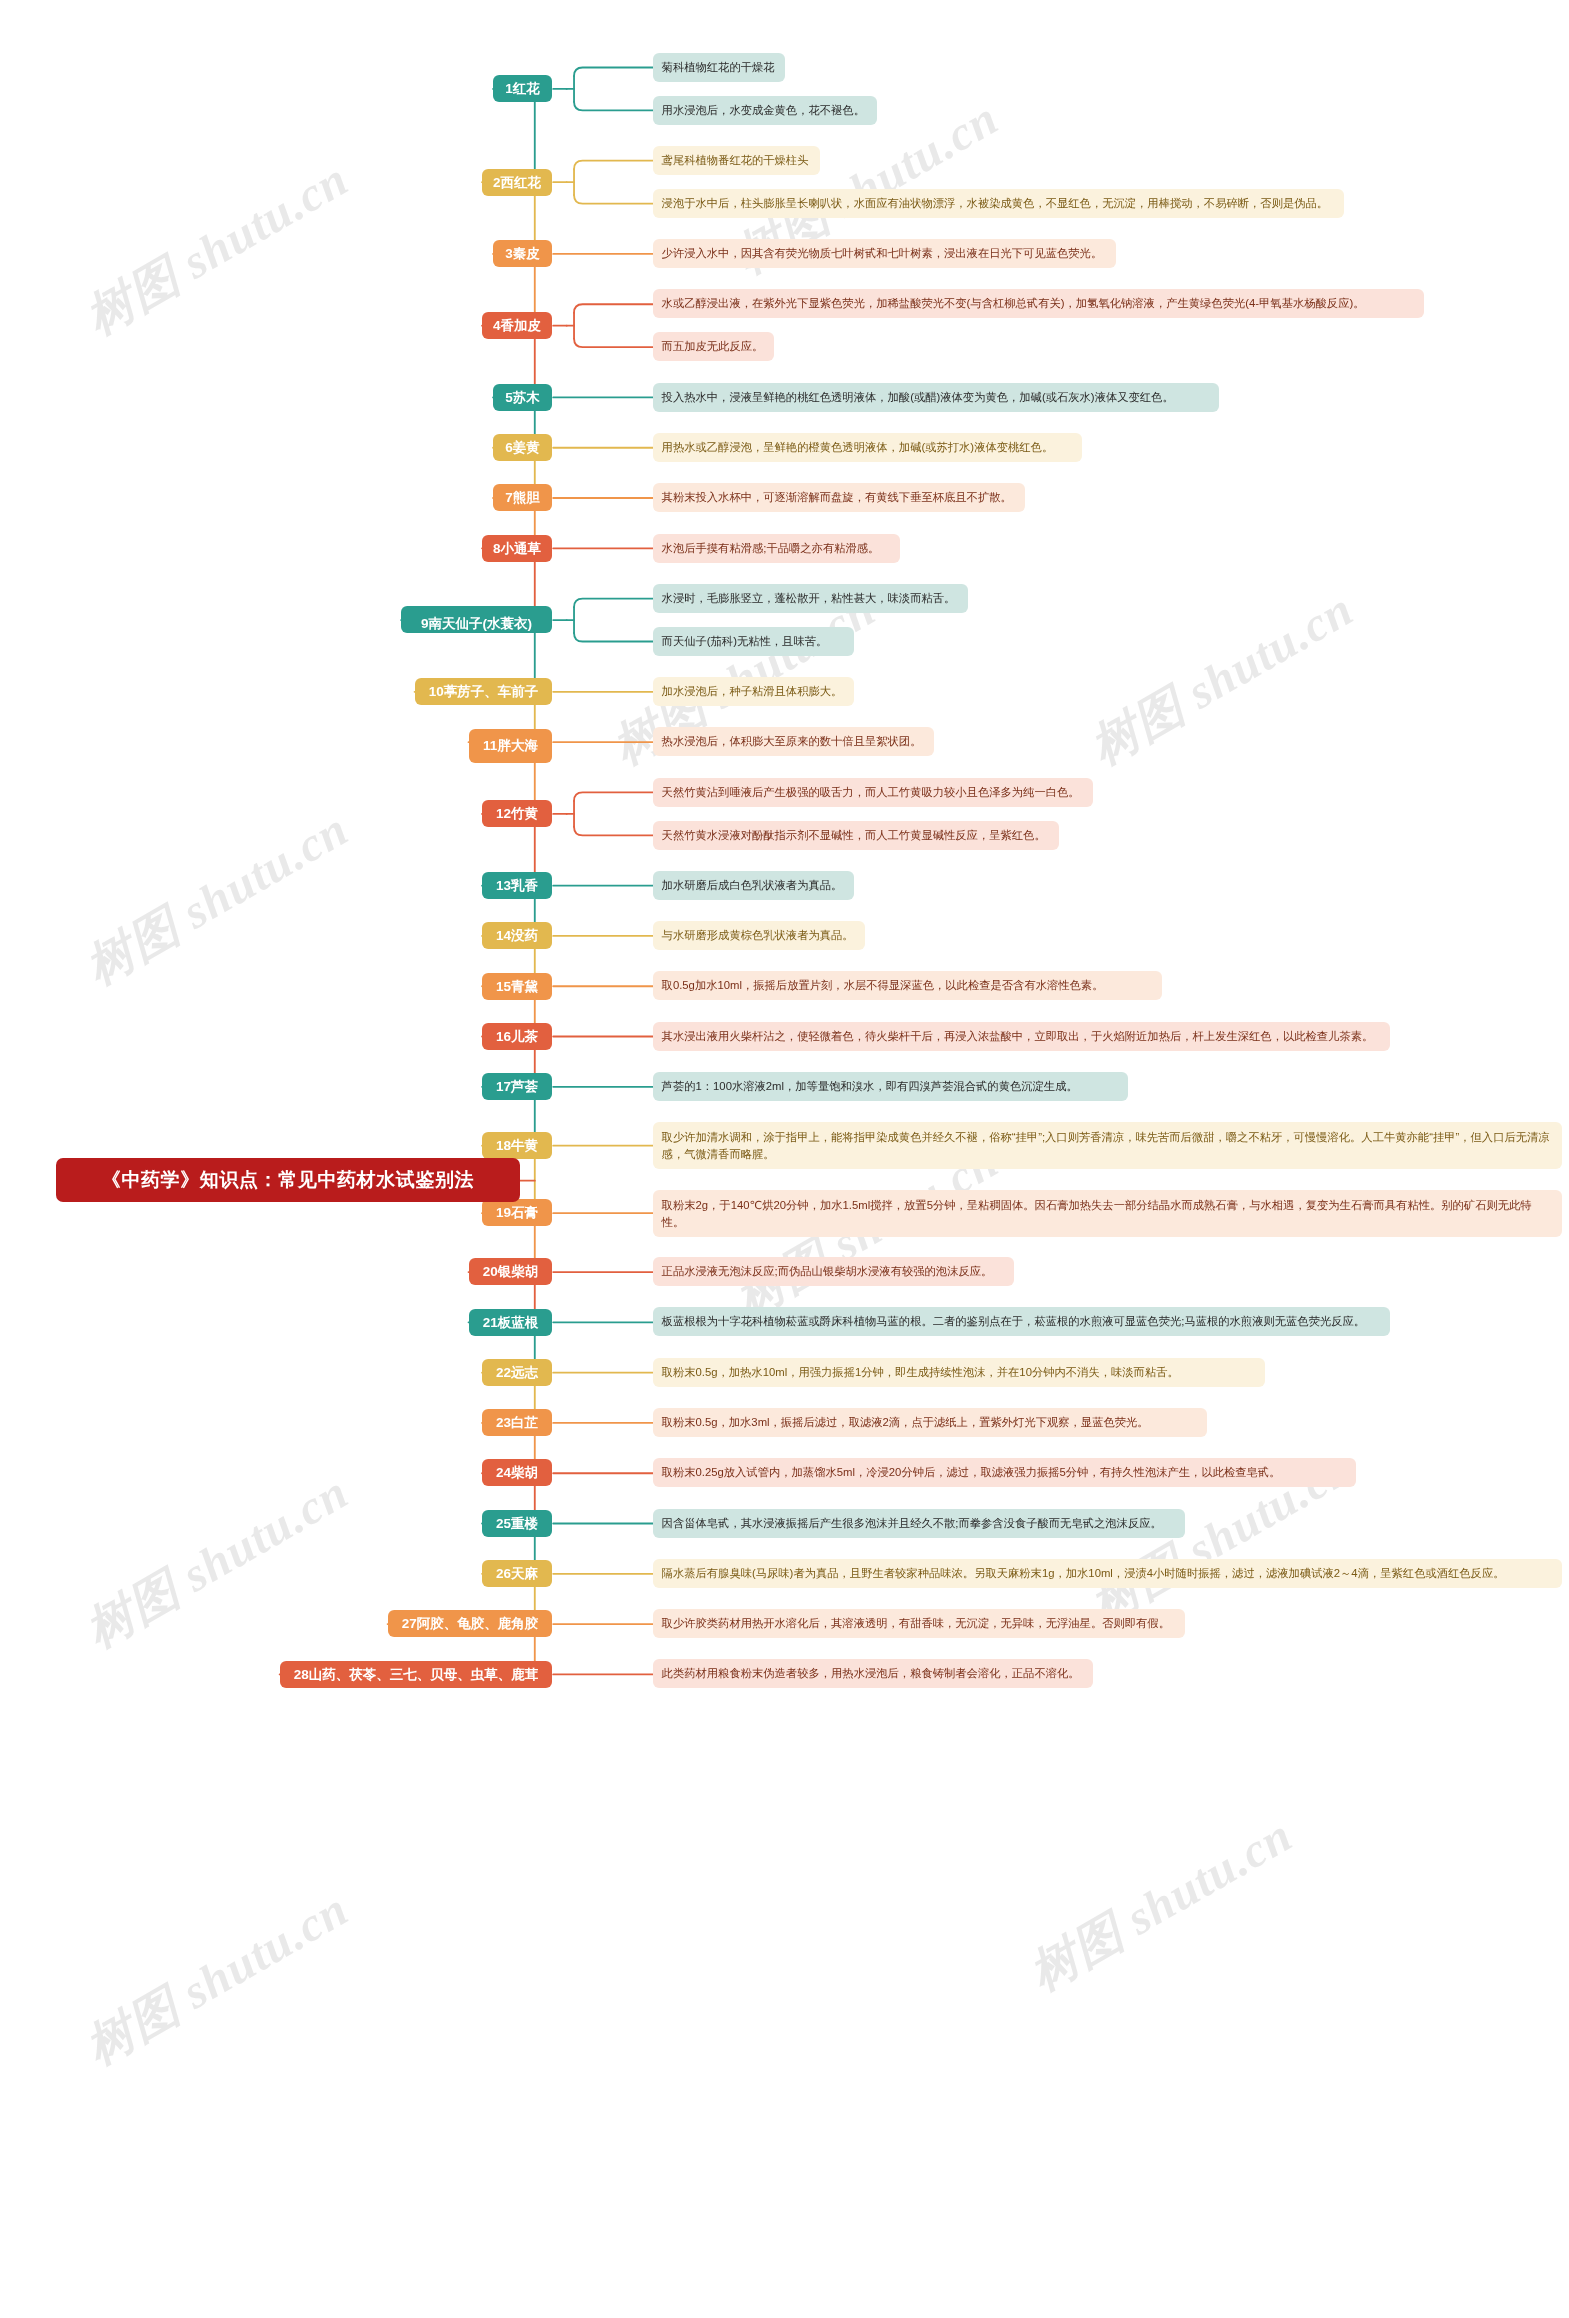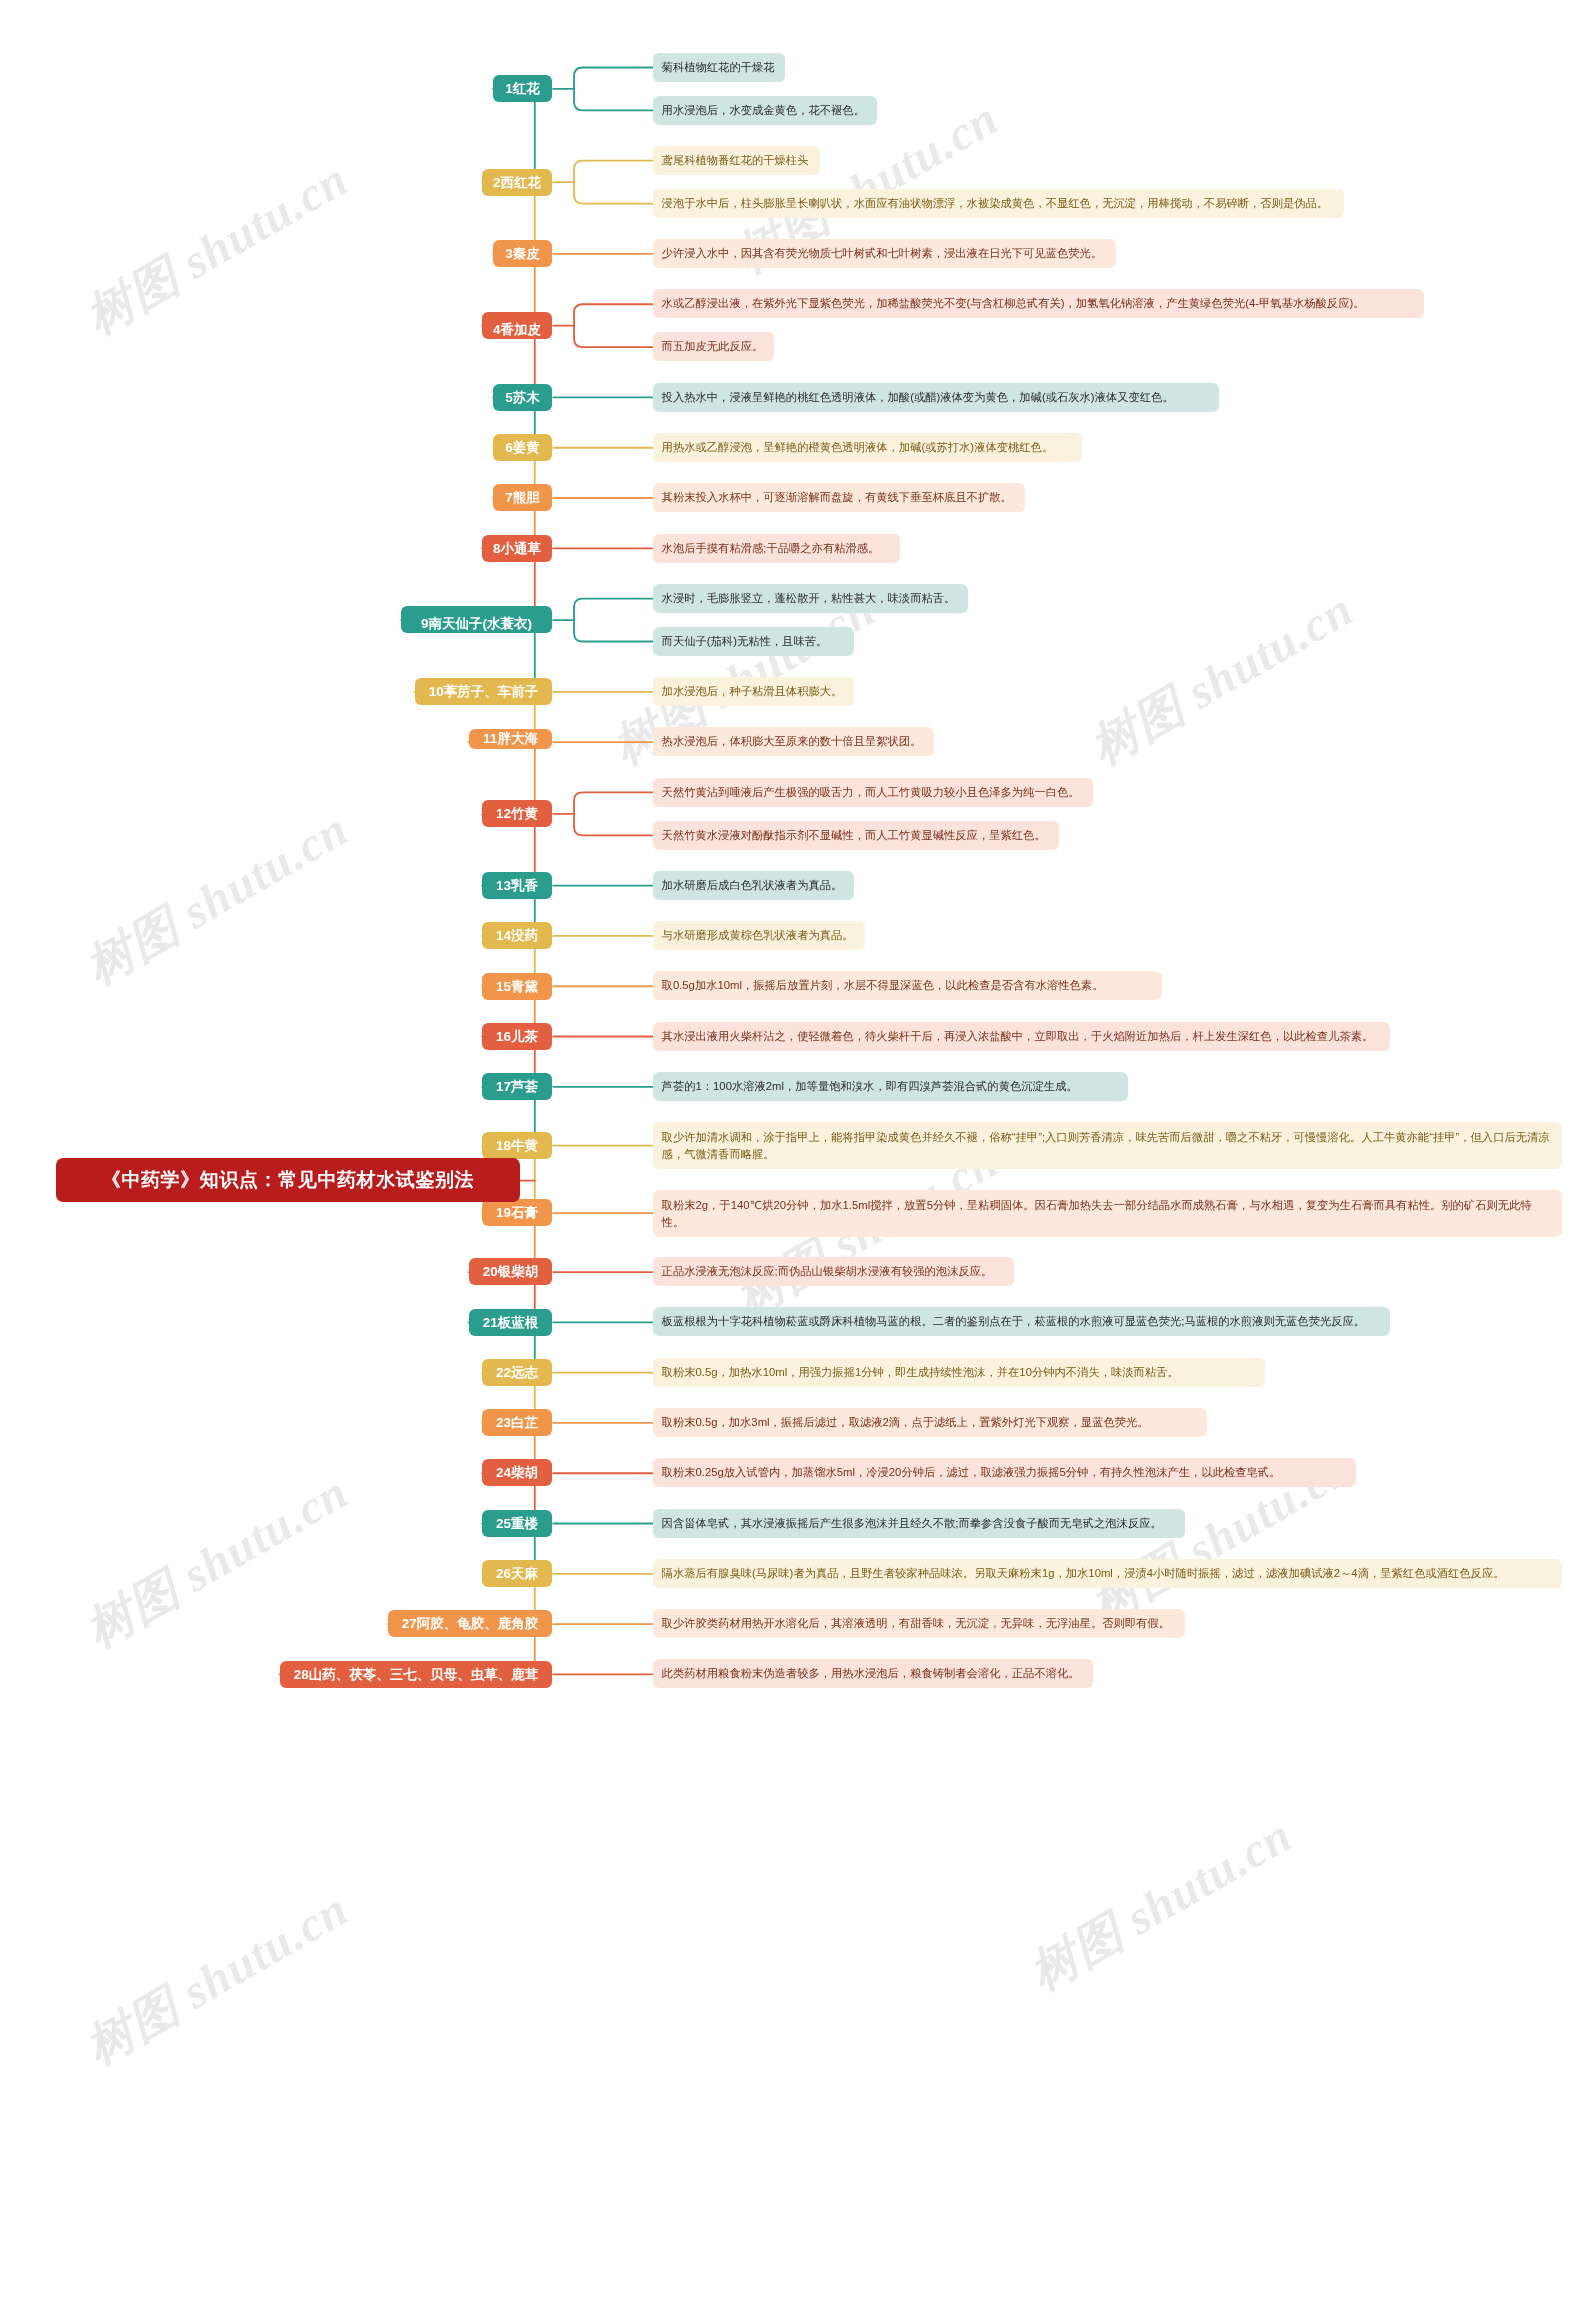--- a/index.html
+++ b/index.html
@@ -240,21 +240,21 @@
       </div>
       <div class="topic" style="left: 493px; top: 240px; width: 59px; height: 27px; background: rgb(240, 149, 74);">
         <span>3秦皮</span>
       </div>
       <div class="detail" style="left: 653px; top: 289px; width: 771px; min-height: 29px; background: rgb(251, 226, 218); color: rgb(122, 47, 24);">
         <span>水或乙醇浸出液，在紫外光下显紫色荧光，加稀盐酸荧光不变(与含杠柳总甙有关)，加氢氧化钠溶液，产生黄绿色荧光(4-甲氧基水杨酸反应)。</span>
       </div>
       <div class="detail" style="left: 653px; top: 332px; width: 121px; min-height: 29px; background: rgb(251, 226, 218); color: rgb(122, 47, 24);">
         <span>而五加皮无此反应。</span>
       </div>
-      <div class="topic" style="left: 482px; top: 312px; width: 70px; height: 27px; background: rgb(226, 96, 63); align-items: flex-end;">
+      <div class="topic" style="left: 482px; top: 312px; width: 70px; height: 27px; background: rgb(226, 96, 63);">
         <span>4香加皮</span>
       </div>
       <div class="detail" style="left: 653px; top: 383px; width: 566px; min-height: 29px; background: rgb(207, 229, 225); color: rgb(43, 43, 43);">
         <span>投入热水中，浸液呈鲜艳的桃红色透明液体，加酸(或醋)液体变为黄色，加碱(或石灰水)液体又变红色。</span>
       </div>
       <div class="topic" style="left: 493px; top: 384px; width: 59px; height: 27px; background: rgb(42, 157, 143);">
         <span>5苏木</span>
       </div>
       <div class="detail" style="left: 653px; top: 433px; width: 429px; min-height: 29px; background: rgb(251, 242, 221); color: rgb(122, 90, 20);">
         <span>用热水或乙醇浸泡，呈鲜艳的橙黄色透明液体，加碱(或苏打水)液体变桃红色。</span>
@@ -285,21 +285,21 @@
       </div>
       <div class="detail" style="left: 653px; top: 677px; width: 201px; min-height: 29px; background: rgb(251, 242, 221); color: rgb(122, 90, 20);">
         <span>加水浸泡后，种子粘滑且体积膨大。</span>
       </div>
       <div class="topic" style="left: 415px; top: 678px; width: 137px; height: 27px; background: rgb(226, 184, 79);">
         <span>10葶苈子、车前子</span>
       </div>
       <div class="detail" style="left: 653px; top: 727px; width: 281px; min-height: 29px; background: rgb(252, 233, 220); color: rgb(122, 47, 24);">
         <span>热水浸泡后，体积膨大至原来的数十倍且呈絮状团。</span>
       </div>
-      <div class="topic" style="left: 469px; top: 729px; width: 83px; height: 20px; background: rgb(240, 149, 74);">
+      <div class="topic" style="left: 469px; top: 729px; width: 83px; height: 34px; background: rgb(240, 149, 74);">
         <span>11胖大海</span>
       </div>
       <div class="detail" style="left: 653px; top: 778px; width: 440px; min-height: 29px; background: rgb(251, 226, 218); color: rgb(122, 47, 24);">
         <span>天然竹黄沾到唾液后产生极强的吸舌力，而人工竹黄吸力较小且色泽多为纯一白色。</span>
       </div>
       <div class="detail" style="left: 653px; top: 821px; width: 406px; min-height: 29px; background: rgb(251, 226, 218); color: rgb(122, 47, 24);">
         <span>天然竹黄水浸液对酚酞指示剂不显碱性，而人工竹黄显碱性反应，呈紫红色。</span>
       </div>
       <div class="topic" style="left: 482px; top: 800px; width: 70px; height: 27px; background: rgb(226, 96, 63);">
         <span>12竹黄</span>

